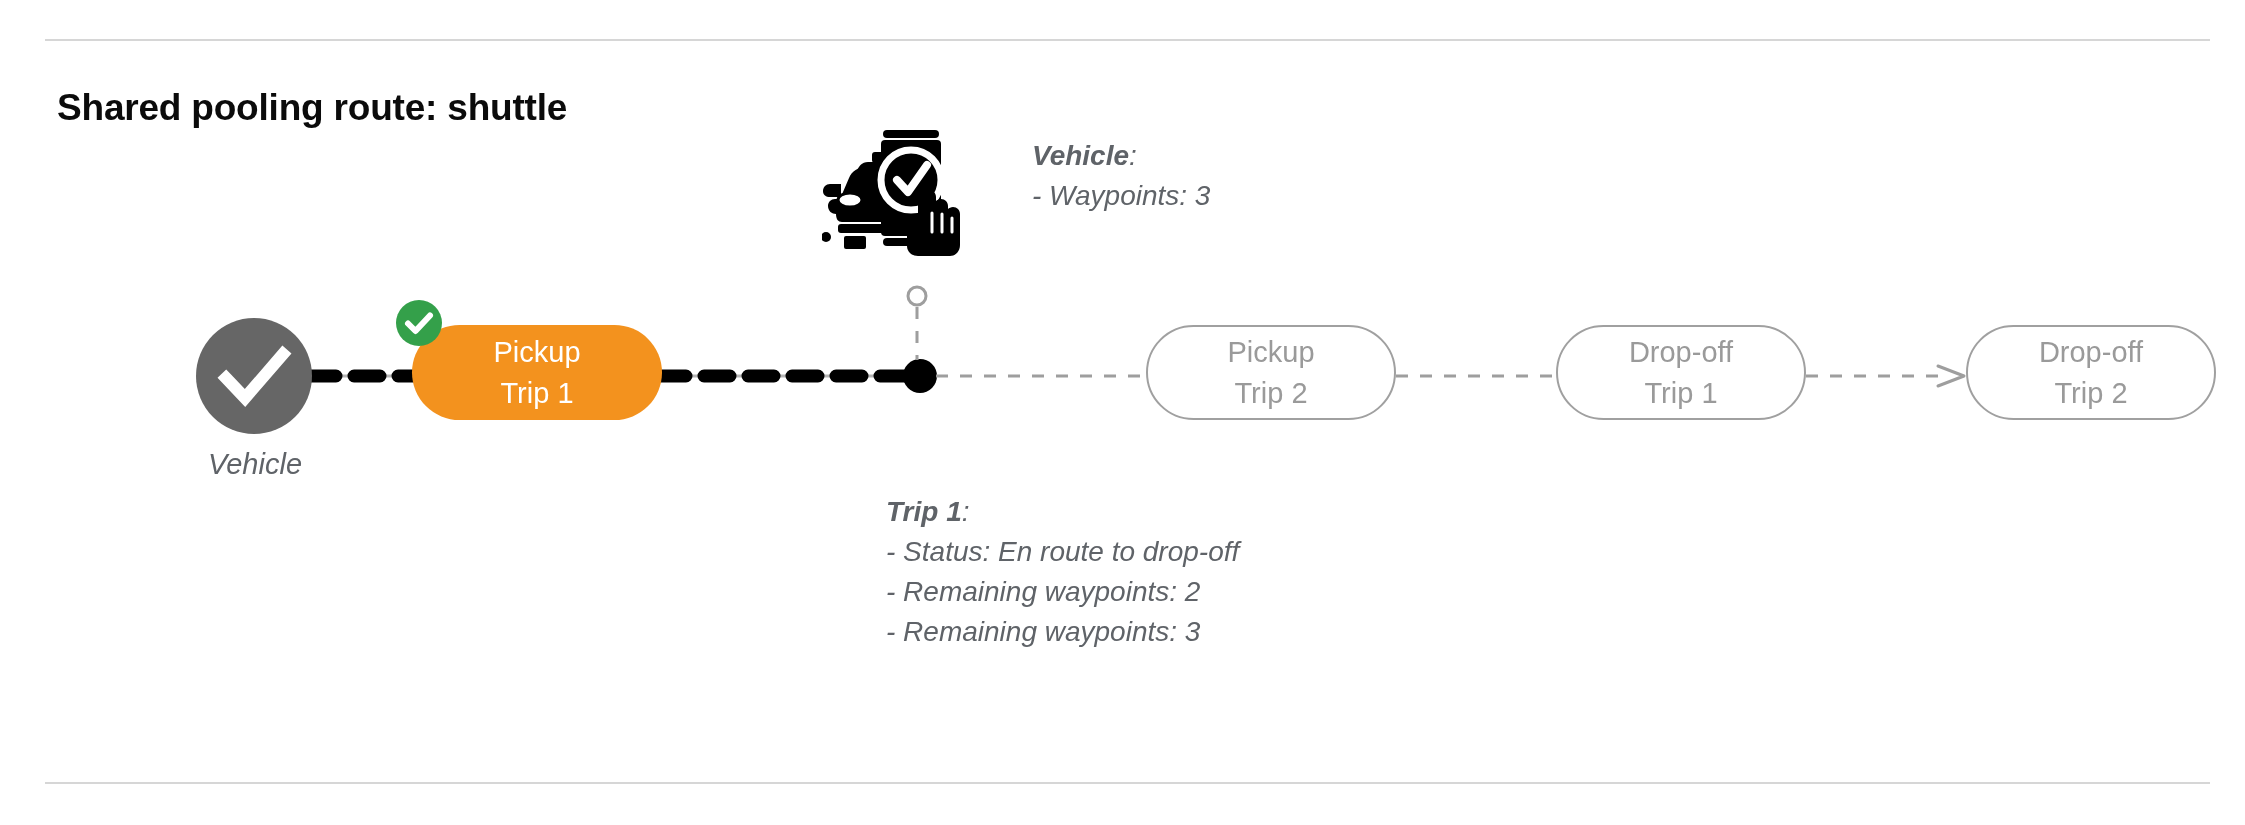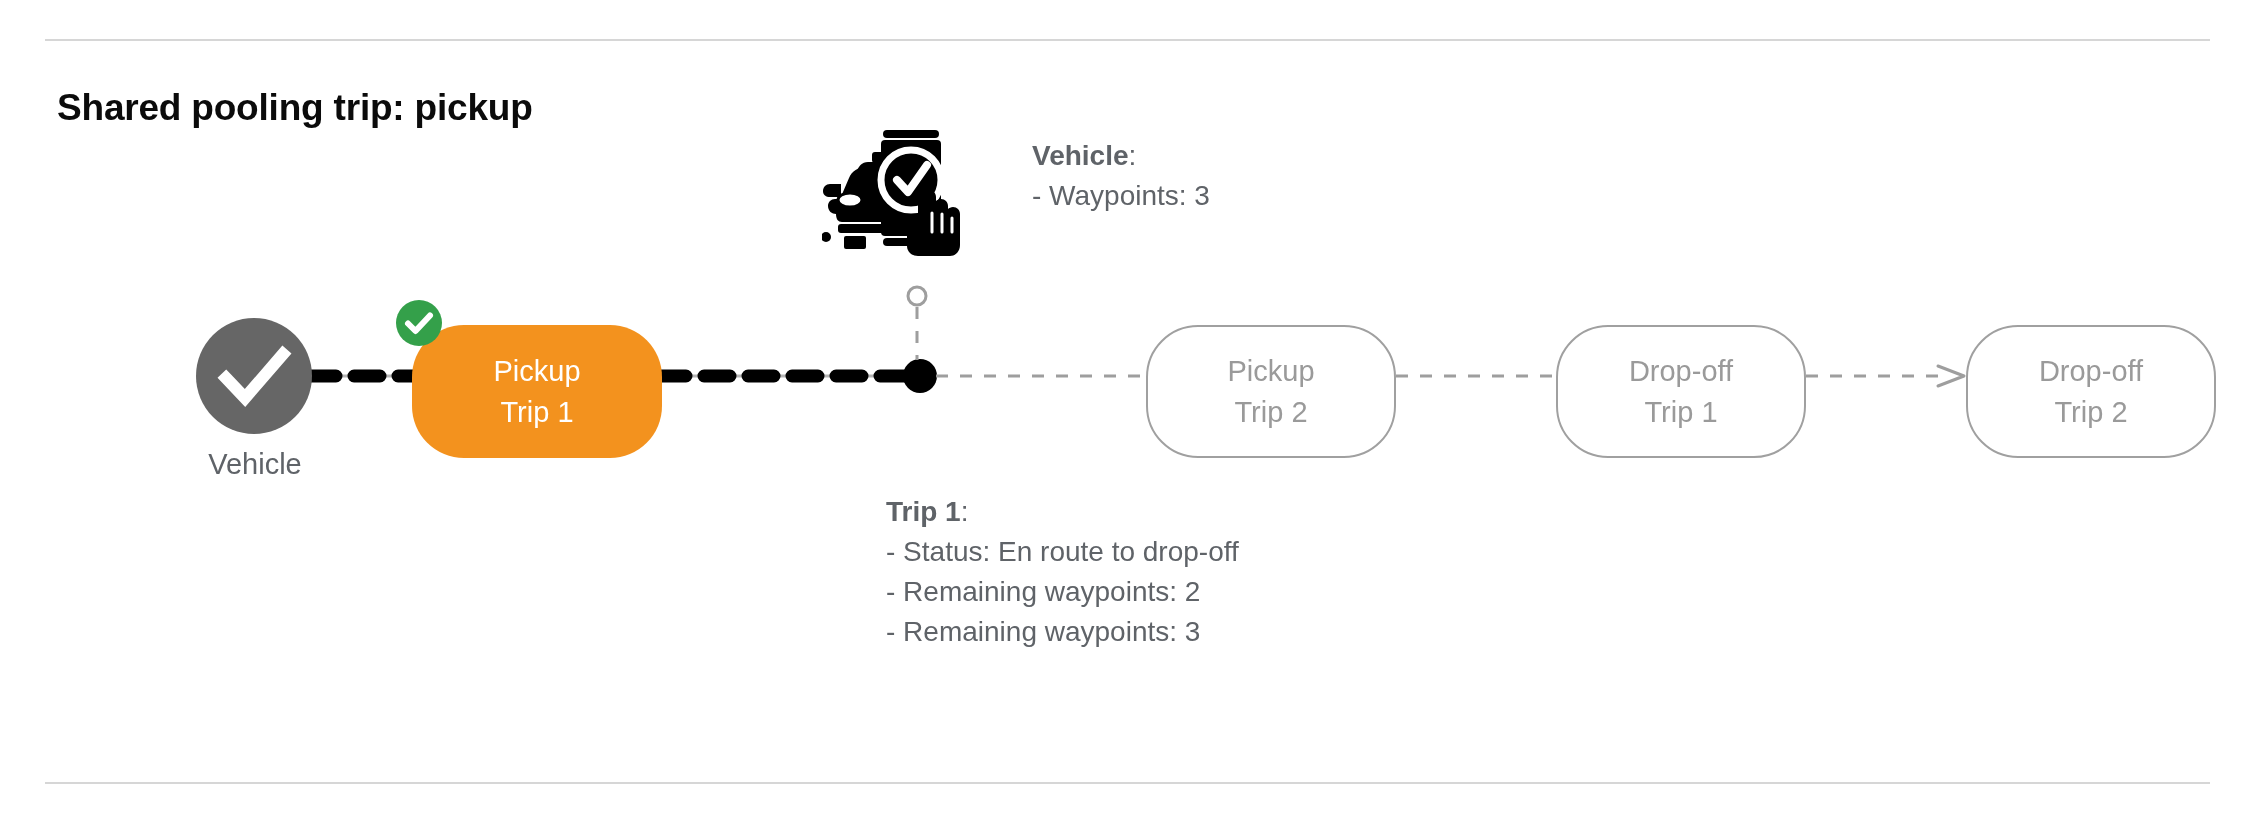--- a/index.html
+++ b/index.html
@@ -73,21 +73,21 @@
     text-align: center;
     font-size: 29px;
     line-height: 41px;
     color: #5f6368;
   }
 
   
   .pill {
     position: absolute;
     width: 250px;
-    height: 133px;
+    height: 95px;
     border-radius: 52px;
     display: flex;
     flex-direction: column;
     align-items: center;
     justify-content: center;
     font-size: 29px;
     line-height: 41px;
     white-space: nowrap;
   }
   .pill-active {
@@ -129,28 +129,28 @@
   .annotation {
     position: absolute;
     font-size: 28px;
     line-height: 40px;
     color: #5f6368;
     white-space: nowrap;
   }
   .annotation .ann-head { font-weight: 700; color: #5f6368; }
   #vehicle-annotation { left: 1032px; top: 136px; }
   #trip-annotation { left: 886px; top: 492px; }
-  .ann-line { display: block; }
+  .ann-line { display: block; font-style: italic; }
 </style>
 </head>
 <body>
 
 <div class="divider" id="divider-top"></div>
 
-<h1 id="page-title">Shared pooling trip: pickup</h1>
+<h1 id="page-title">Shared pooling route: shuttle</h1>
 
 <div id="flow-canvas">
 
   <svg id="flow-svg" viewBox="0 0 2245 825">
 
     <line x1="310" y1="376" x2="414" y2="376" stroke="#b5b5b5" stroke-width="3"></line>
     <line x1="660" y1="376" x2="922" y2="376" stroke="#b5b5b5" stroke-width="3"></line>
 
     <line x1="310" y1="376" x2="416" y2="376" stroke="#000000" stroke-width="13" stroke-linecap="round" stroke-dasharray="26 18"></line>
     <line x1="660" y1="376" x2="920" y2="376" stroke="#000000" stroke-width="13" stroke-linecap="round" stroke-dasharray="26 18"></line>

